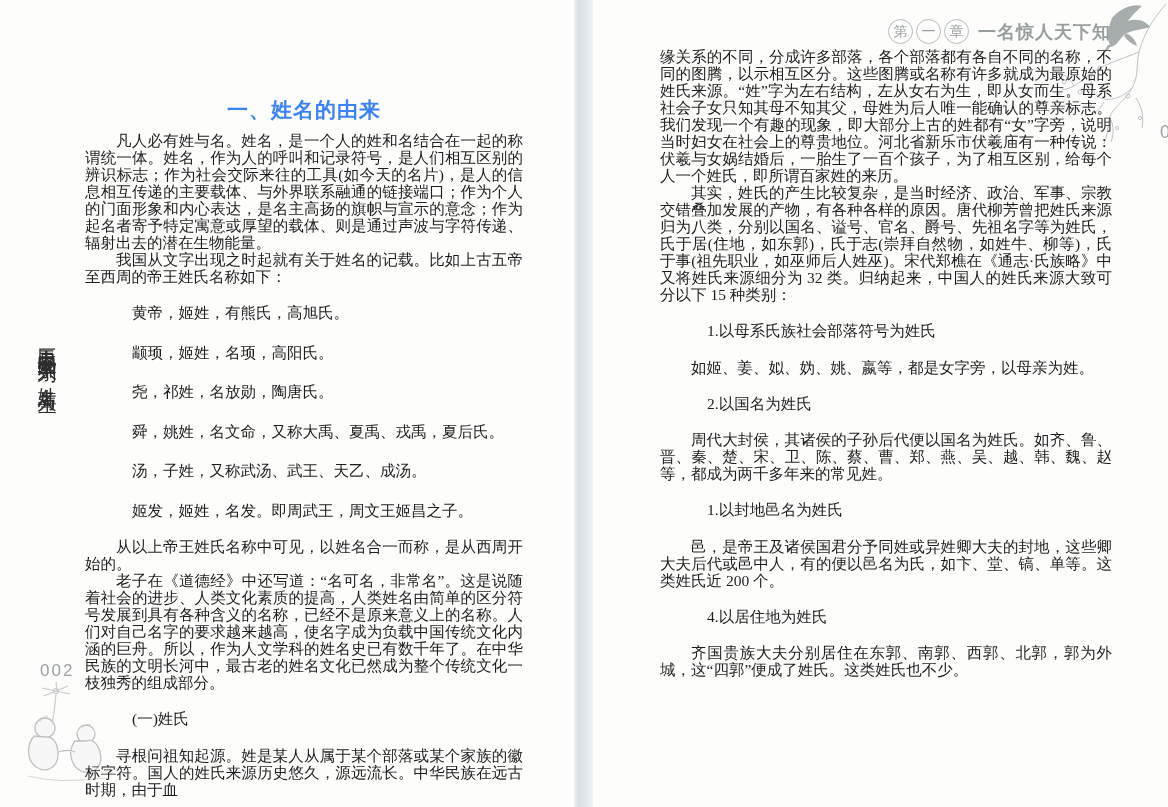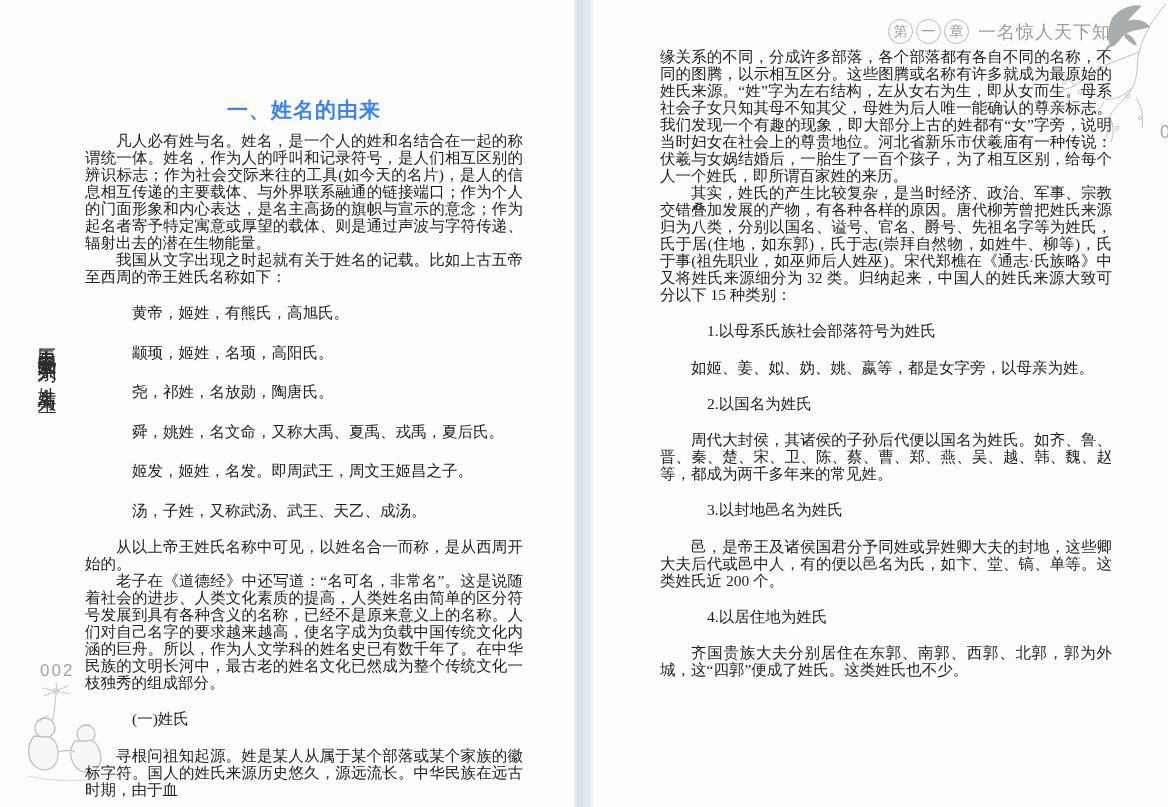--- a/index.html
+++ b/index.html
@@ -51,21 +51,21 @@
   
   .chap-header { position: absolute; left: 888px; top: 19px; display: flex; align-items: center; }
   .chap-badge {
     display: inline-flex; align-items: center; justify-content: center;
     width: 23px; height: 23px; margin-right: 3px;
     border: 1px solid #b6bcbc; border-radius: 50%;
     color: #9aa0a0; font-size: 14px;
   }
   .chap-title {
     margin-left: 6px;
-    color: #989e9e; font-size: 18px; letter-spacing: 1px; font-weight: 400;
+    color: #989e9e; font-size: 18px; letter-spacing: 1px; font-weight: 700;
   }
 
   
   .deco-bird { position: absolute; left: 1040px; top: 0; }
   .deco-children { position: absolute; left: 12px; top: 678px; }
 </style>
 </head>
 <body>
 
 <div class="spread">
@@ -97,22 +97,22 @@
     <div class="text-left-col">
       <h2 class="sec-title">一、姓名的由来</h2>
 
       <p class="para">凡人必有姓与名。姓名，是一个人的姓和名结合在一起的称谓统一体。姓名，作为人的呼叫和记录符号，是人们相互区别的辨识标志；作为社会交际来往的工具(如今天的名片)，是人的信息相互传递的主要载体、与外界联系融通的链接端口；作为个人的门面形象和内心表达，是名主高扬的旗帜与宣示的意念；作为起名者寄予特定寓意或厚望的载体、则是通过声波与字符传递、辐射出去的潜在生物能量。</p>
       <p class="para">我国从文字出现之时起就有关于姓名的记载。比如上古五帝至西周的帝王姓氏名称如下：</p>
 
       <p class="list-line">黄帝，姬姓，有熊氏，高旭氏。</p>
       <p class="list-line">颛顼，姬姓，名顼，高阳氏。</p>
       <p class="list-line">尧，祁姓，名放勋，陶唐氏。</p>
       <p class="list-line">舜，姚姓，名文命，又称大禹、夏禹、戎禹，夏后氏。</p>
+      <p class="list-line">汤，子姓，又称武汤、武王、天乙、成汤。</p>
       <p class="list-line">姬发，姬姓，名发。即周武王，周文王姬昌之子。</p>
-      <p class="list-line">汤，子姓，又称武汤、武王、天乙、成汤。</p>
 
       <p class="para">从以上帝王姓氏名称中可见，以姓名合一而称，是从西周开始的。</p>
       <p class="para">老子在《道德经》中还写道：“名可名，非常名”。这是说随着社会的进步、人类文化素质的提高，人类姓名由简单的区分符号发展到具有各种含义的名称，已经不是原来意义上的名称。人们对自己名字的要求越来越高，使名字成为负载中国传统文化内涵的巨舟。所以，作为人文学科的姓名史已有数千年了。在中华民族的文明长河中，最古老的姓名文化已然成为整个传统文化一枝独秀的组成部分。</p>
 
       <p class="list-line">(一)姓氏</p>
       <p class="para">寻根问祖知起源。姓是某人从属于某个部落或某个家族的徽标字符。国人的姓氏来源历史悠久，源远流长。中华民族在远古时期，由于血</p>
     </div>
   </div>
 
   <div class="gutter"></div>
@@ -156,21 +156,21 @@
     <div class="text-right-col">
       <p class="para cont">缘关系的不同，分成许多部落，各个部落都有各自不同的名称，不同的图腾，以示相互区分。这些图腾或名称有许多就成为最原始的姓氏来源。“姓”字为左右结构，左从女右为生，即从女而生。母系社会子女只知其母不知其父，母姓为后人唯一能确认的尊亲标志。我们发现一个有趣的现象，即大部分上古的姓都有“女”字旁，说明当时妇女在社会上的尊贵地位。河北省新乐市伏羲庙有一种传说：伏羲与女娲结婚后，一胎生了一百个孩子，为了相互区别，给每个人一个姓氏，即所谓百家姓的来历。</p>
       <p class="para">其实，姓氏的产生比较复杂，是当时经济、政治、军事、宗教交错叠加发展的产物，有各种各样的原因。唐代柳芳曾把姓氏来源归为八类，分别以国名、谥号、官名、爵号、先祖名字等为姓氏，氏于居(住地，如东郭)，氏于志(崇拜自然物，如姓牛、柳等)，氏于事(祖先职业，如巫师后人姓巫)。宋代郑樵在《通志·氏族略》中又将姓氏来源细分为 32 类。归纳起来，中国人的姓氏来源大致可分以下 15 种类别：</p>
 
       <p class="cat-head">1.以母系氏族社会部落符号为姓氏</p>
       <p class="para">如姬、姜、姒、妫、姚、嬴等，都是女字旁，以母亲为姓。</p>
 
       <p class="cat-head">2.以国名为姓氏</p>
       <p class="para">周代大封侯，其诸侯的子孙后代便以国名为姓氏。如齐、鲁、晋、秦、楚、宋、卫、陈、蔡、曹、郑、燕、吴、越、韩、魏、赵等，都成为两千多年来的常见姓。</p>
 
-      <p class="cat-head">3.以封地邑名为姓氏</p>
+      <p class="cat-head">1.以封地邑名为姓氏</p>
       <p class="para">邑，是帝王及诸侯国君分予同姓或异姓卿大夫的封地，这些卿大夫后代或邑中人，有的便以邑名为氏，如卞、堂、镐、单等。这类姓氏近 200 个。</p>
 
       <p class="cat-head">4.以居住地为姓氏</p>
       <p class="para">齐国贵族大夫分别居住在东郭、南郭、西郭、北郭，郭为外城，这“四郭”便成了姓氏。这类姓氏也不少。</p>
     </div>
   </div>
 
 </div>
 
 </body></html>

